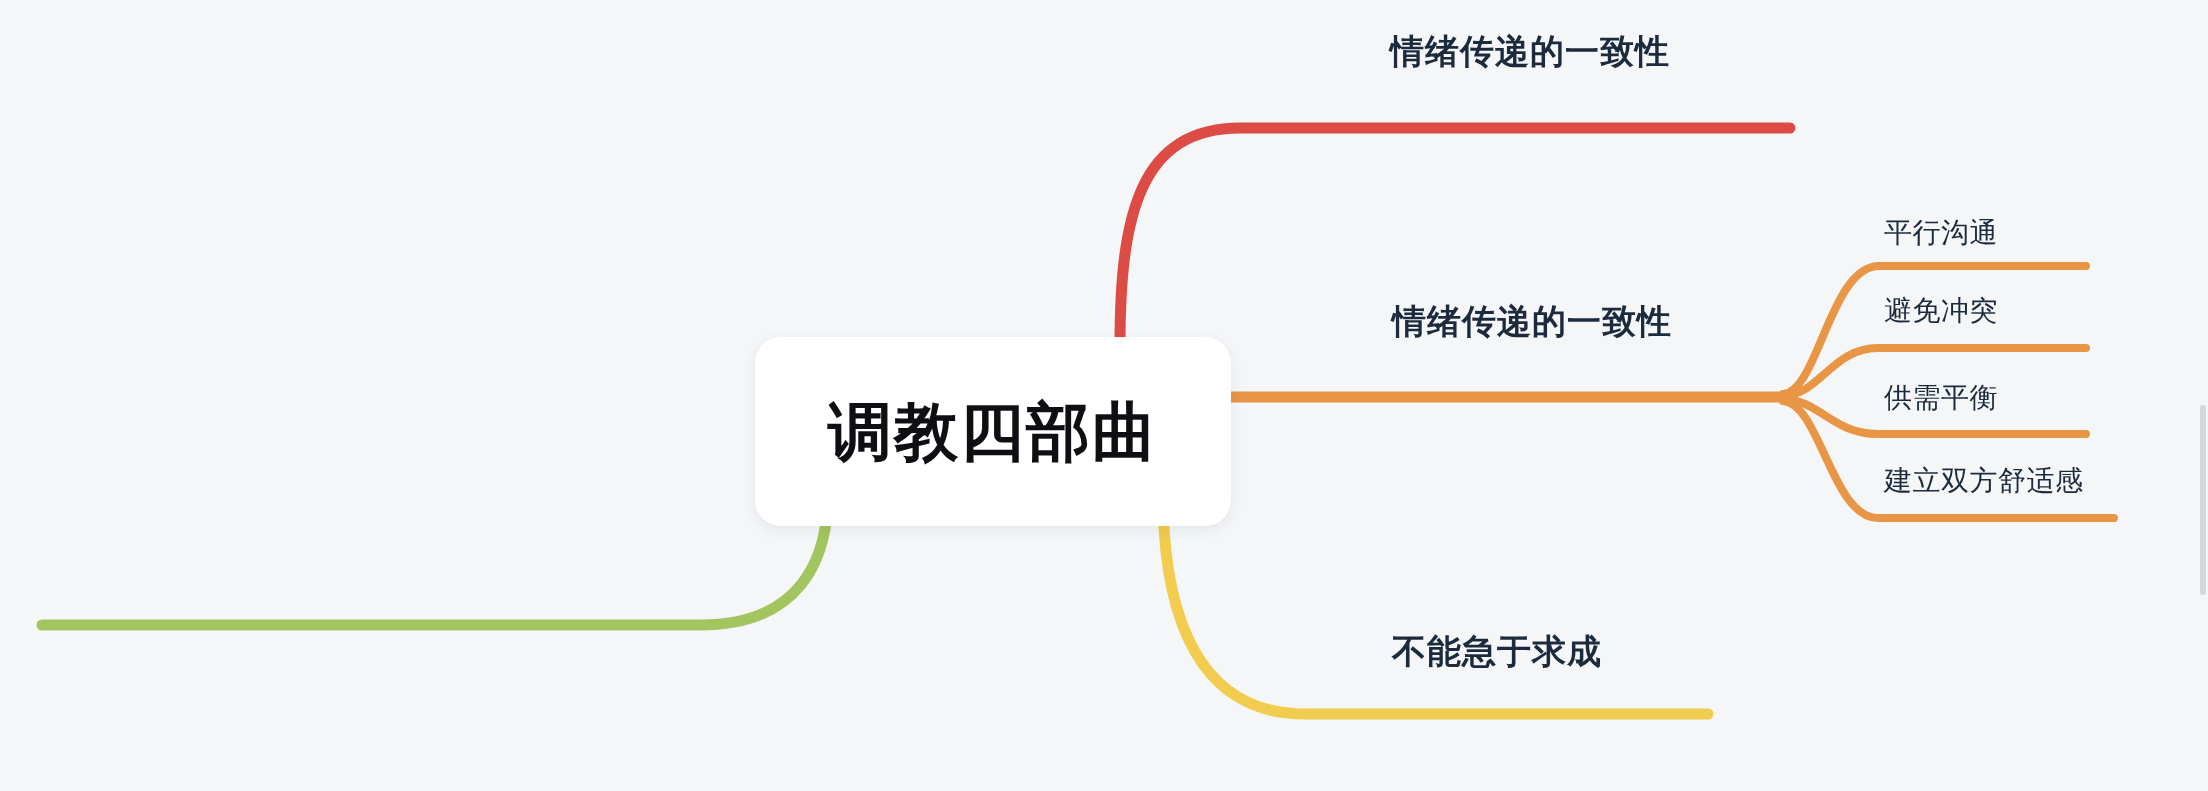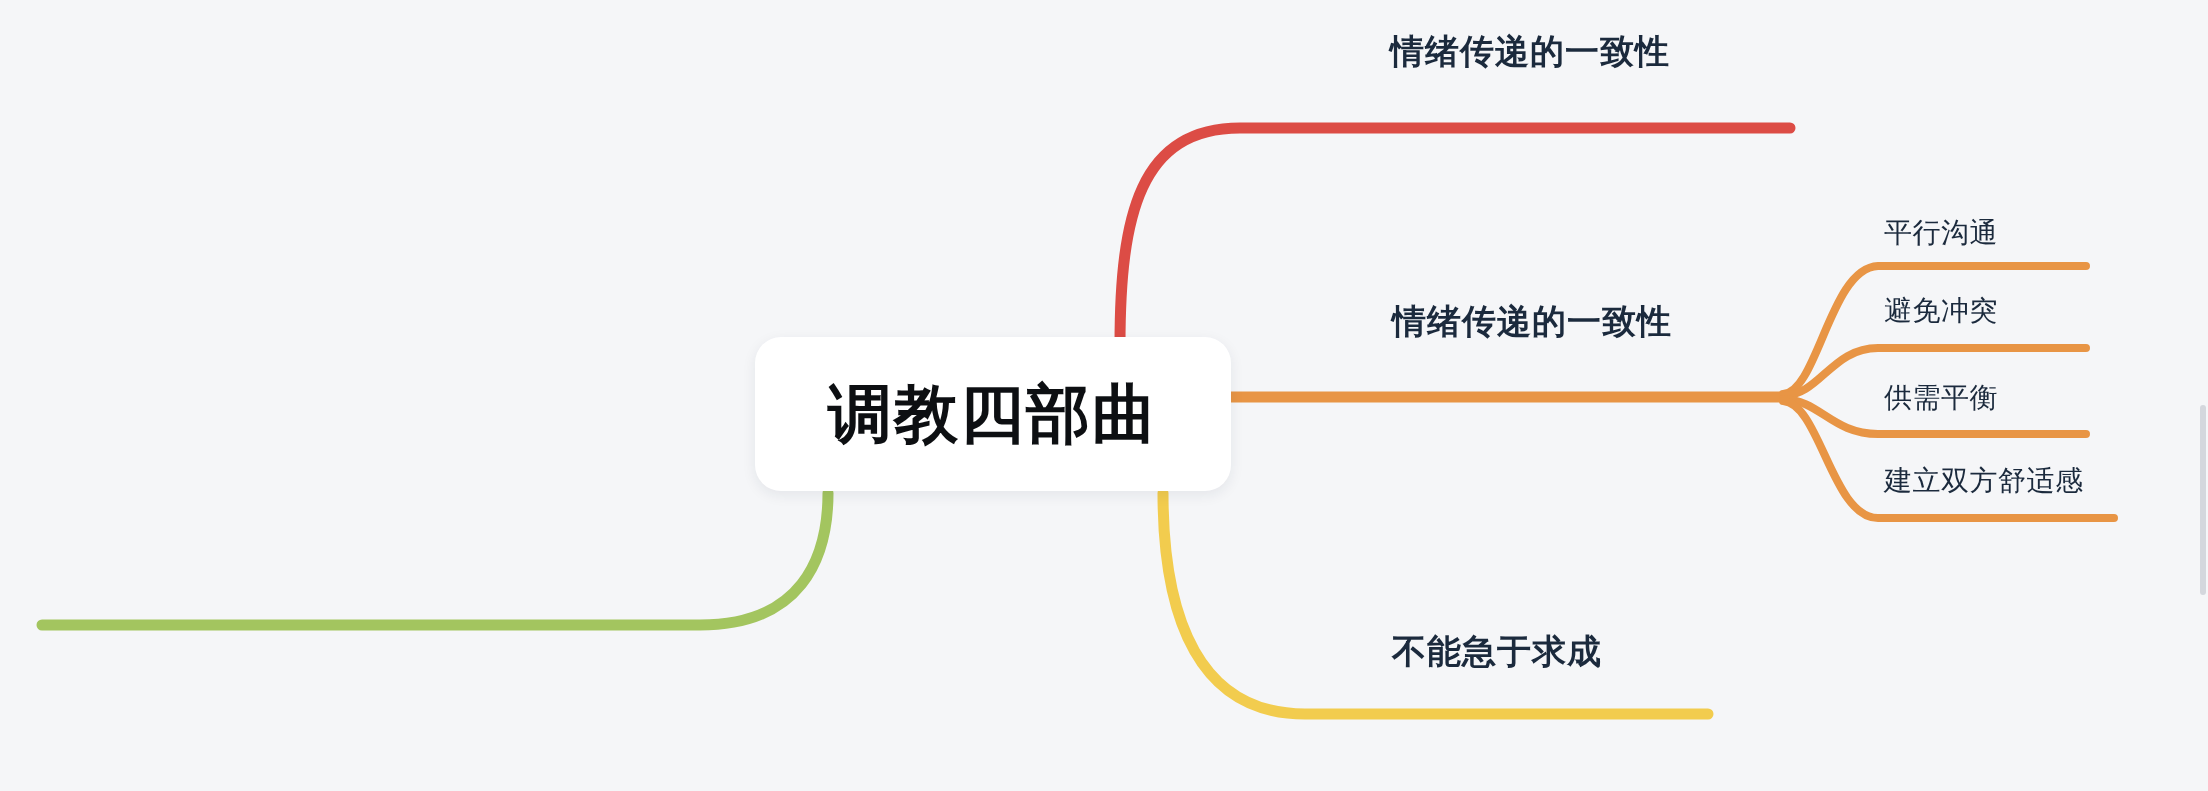--- a/index.html
+++ b/index.html
@@ -27,21 +27,21 @@
     height: 791px;
     pointer-events: none;
   }
 
   
   .root-card {
     position: absolute;
     left: 755px;
     top: 337px;
     width: 476px;
-    height: 154px;
+    height: 189px;
     background: #ffffff;
     border-radius: 26px;
     box-shadow: 0 4px 14px rgba(25, 40, 60, 0.08);
     display: flex;
     align-items: center;
     justify-content: center;
     z-index: 5;
   }
   .root-card .root-label {
     font-size: 64px;

